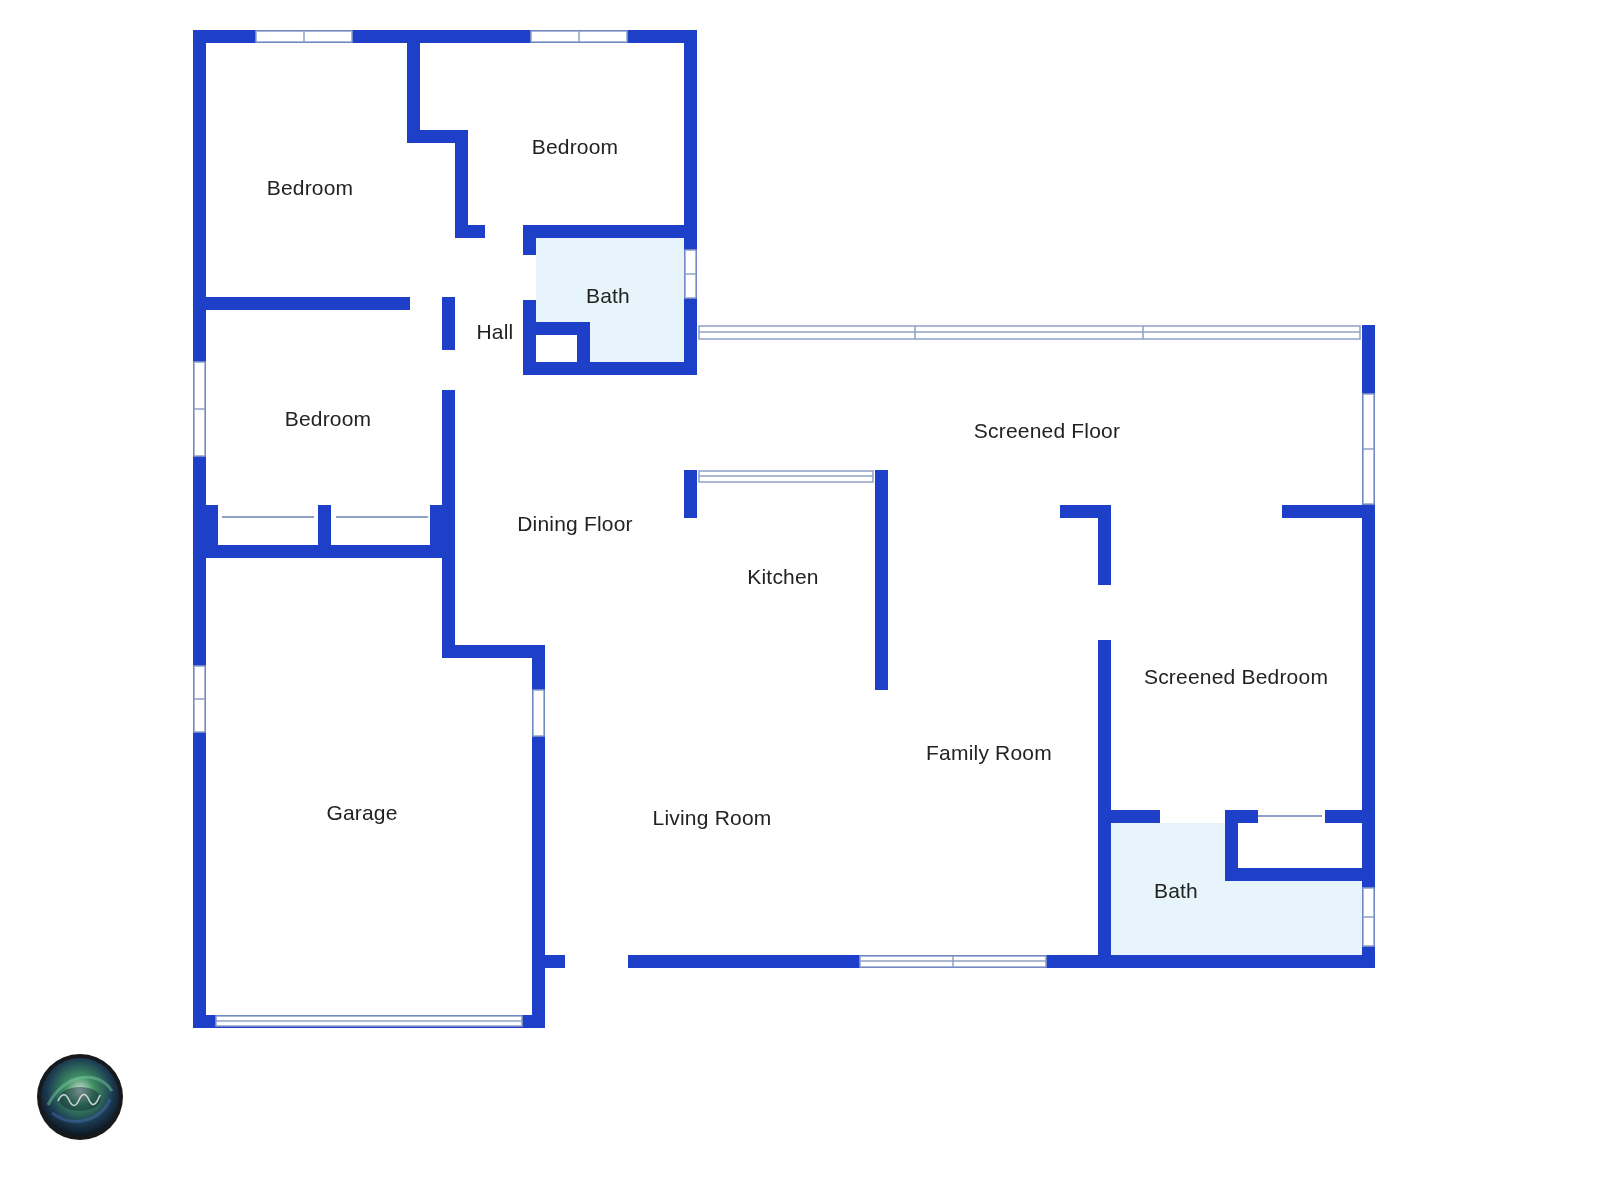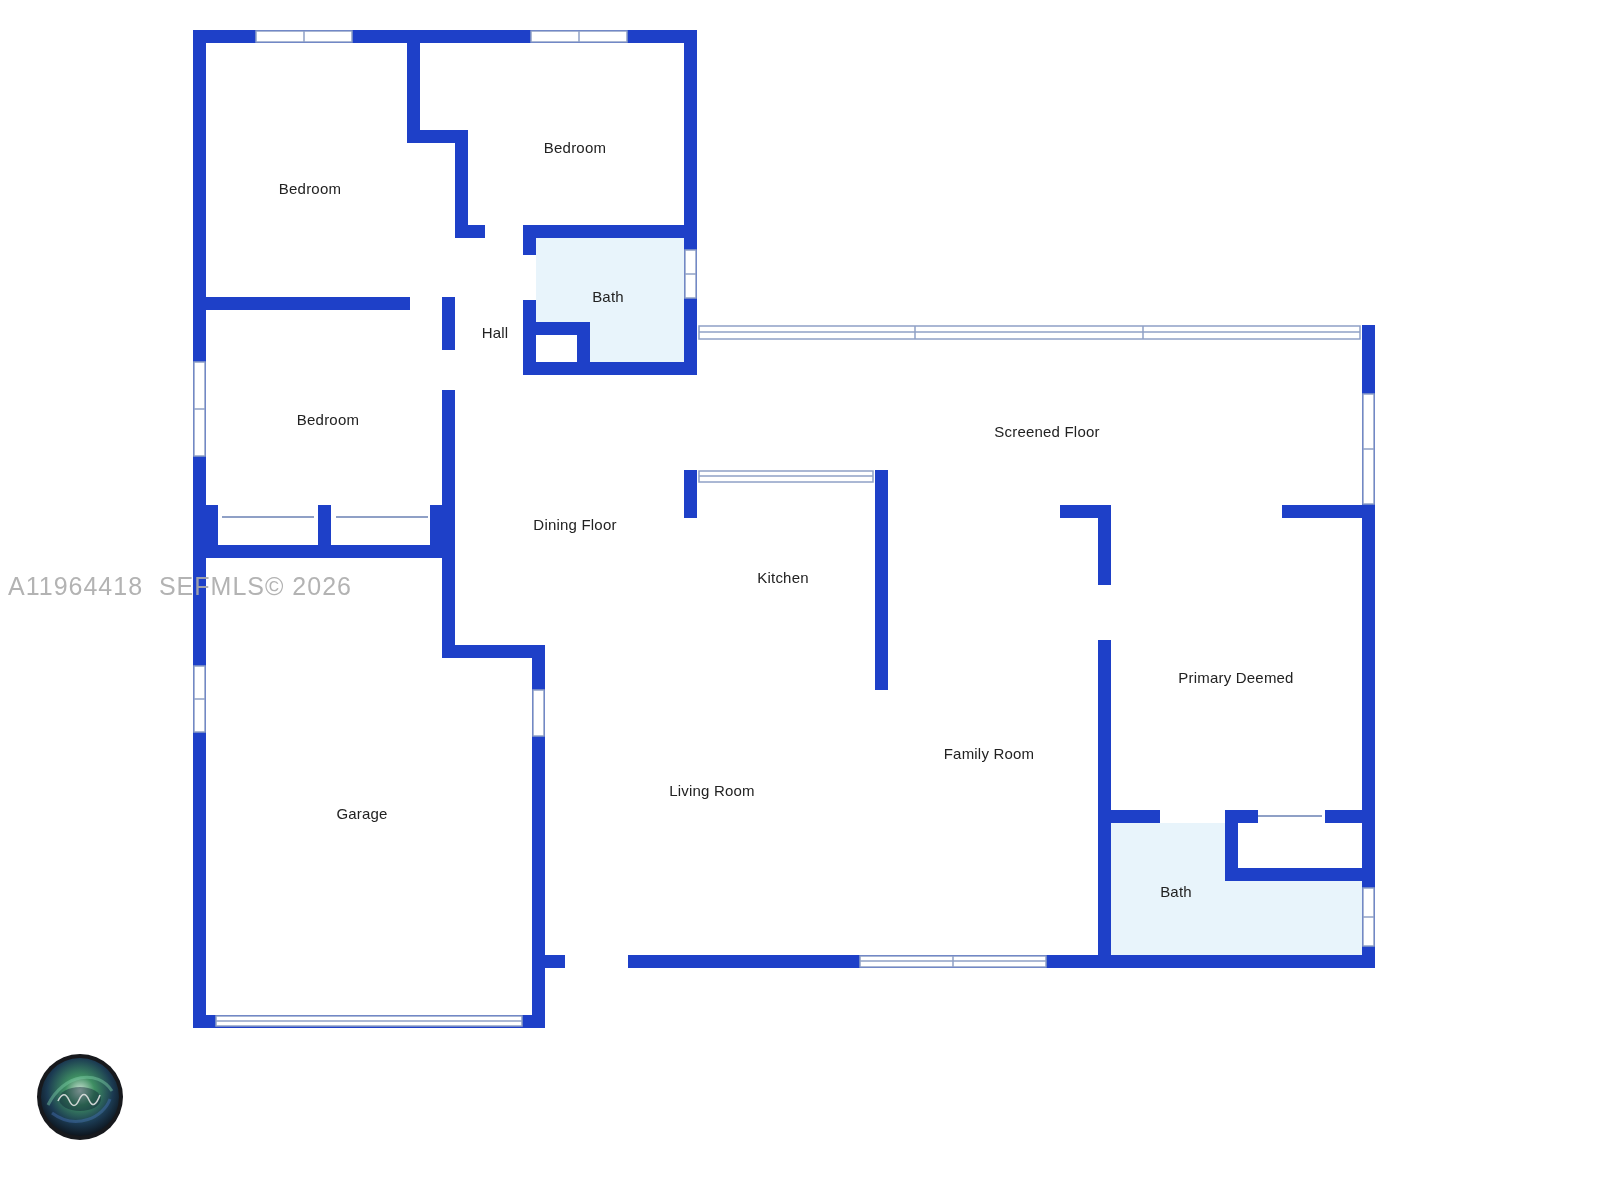--- a/index.html
+++ b/index.html
@@ -9,21 +9,21 @@
   }
   .plan-svg{position:absolute;left:0;top:0;}
   .wall{fill:var(--wall,#1e40c8);}
   .bathfill{fill:var(--bath,#e8f4fb);}
   .notch{fill:#ffffff;}
   .win-rect{fill:#ffffff;stroke:var(--winline,#8fa0c6);stroke-width:1.5;}
   .win-line{stroke:var(--winline,#8fa0c6);stroke-width:1.5;}
   .door-line{stroke:var(--winline,#8fa0c6);stroke-width:2;}
   .room-label{
     position:absolute;transform:translate(-50%,-50%);
-    font-size:15px;color:var(--label,#222);white-space:nowrap;letter-spacing:.2px;
+    font-size:21px;color:var(--label,#222);white-space:nowrap;letter-spacing:.2px;
   }
   .watermark{
     position:absolute;left:8px;top:572px;font-size:25px;letter-spacing:1px;
     color:var(--watermark,#ababab);white-space:pre;opacity:.9;
   }
   .footer{
     position:absolute;left:50%;top:1127px;transform:translateX(-50%);
     font-size:15px;font-weight:500;color:var(--footer,#141414);white-space:nowrap;
   }
   .logo{position:absolute;left:36px;top:1053px;width:88px;height:88px;}
@@ -151,27 +151,26 @@
   </svg>
 
   <div class="room-label" style="left:310px;top:188px">Bedroom</div>
   <div class="room-label" style="left:575px;top:147px">Bedroom</div>
   <div class="room-label" style="left:608px;top:296px">Bath</div>
   <div class="room-label" style="left:495px;top:332px">Hall</div>
   <div class="room-label" style="left:328px;top:419px">Bedroom</div>
   <div class="room-label" style="left:1047px;top:431px">Screened Floor</div>
   <div class="room-label" style="left:575px;top:524px">Dining Floor</div>
   <div class="room-label" style="left:783px;top:577px">Kitchen</div>
-  <div class="room-label" style="left:1236px;top:677px">Primary Deemed</div>
+  <div class="room-label" style="left:1236px;top:677px">Screened Bedroom</div>
   <div class="room-label" style="left:989px;top:753px">Family Room</div>
-  <div class="room-label" style="left:712px;top:790px">Living Room</div>
+  <div class="room-label" style="left:712px;top:818px">Living Room</div>
   <div class="room-label" style="left:362px;top:813px">Garage</div>
   <div class="room-label" style="left:1176px;top:891px">Bath</div>
 
-  <div class="watermark">A11964418  SEFMLS© 2026</div>
 
   <div class="logo">
     <svg width="88" height="88" viewBox="0 0 88 88">
       <defs>
         <radialGradient id="lgrad" cx="50%" cy="42%" r="62%">
           <stop offset="0%" stop-color="#cfe6d8"></stop>
           <stop offset="30%" stop-color="#3f8f63"></stop>
           <stop offset="68%" stop-color="#1b3a52"></stop>
           <stop offset="100%" stop-color="#0a0d12"></stop>
         </radialGradient>

